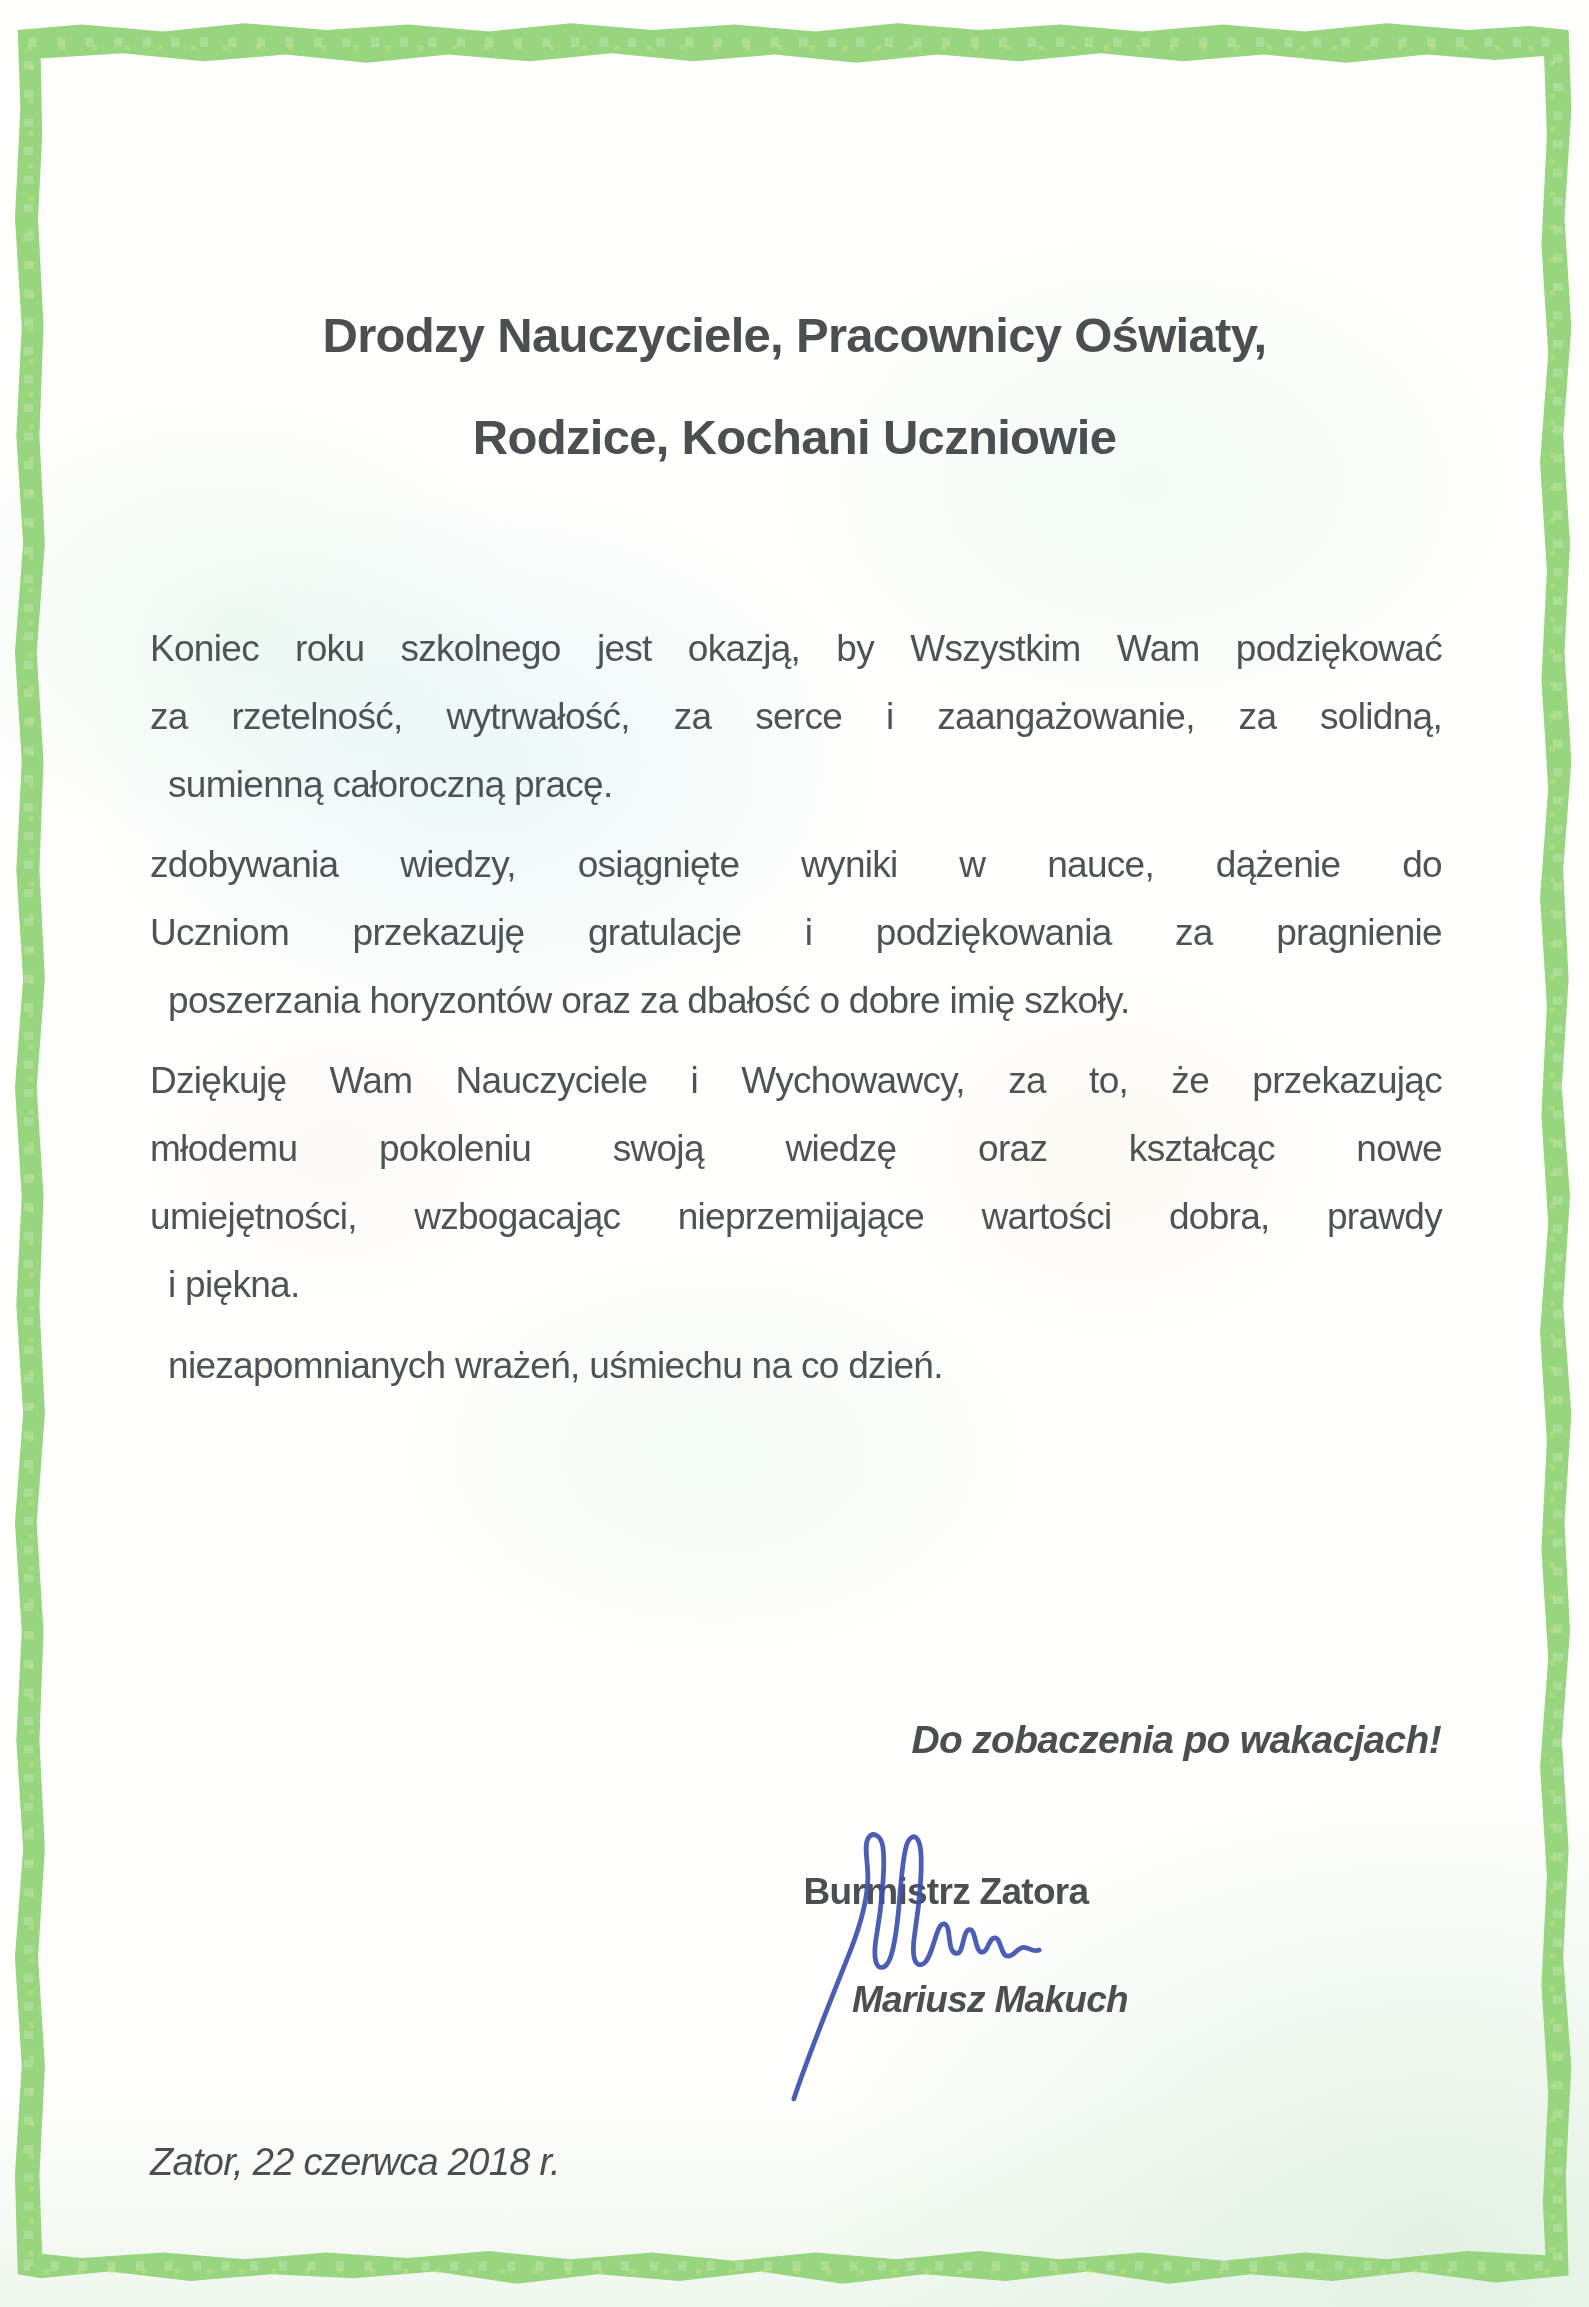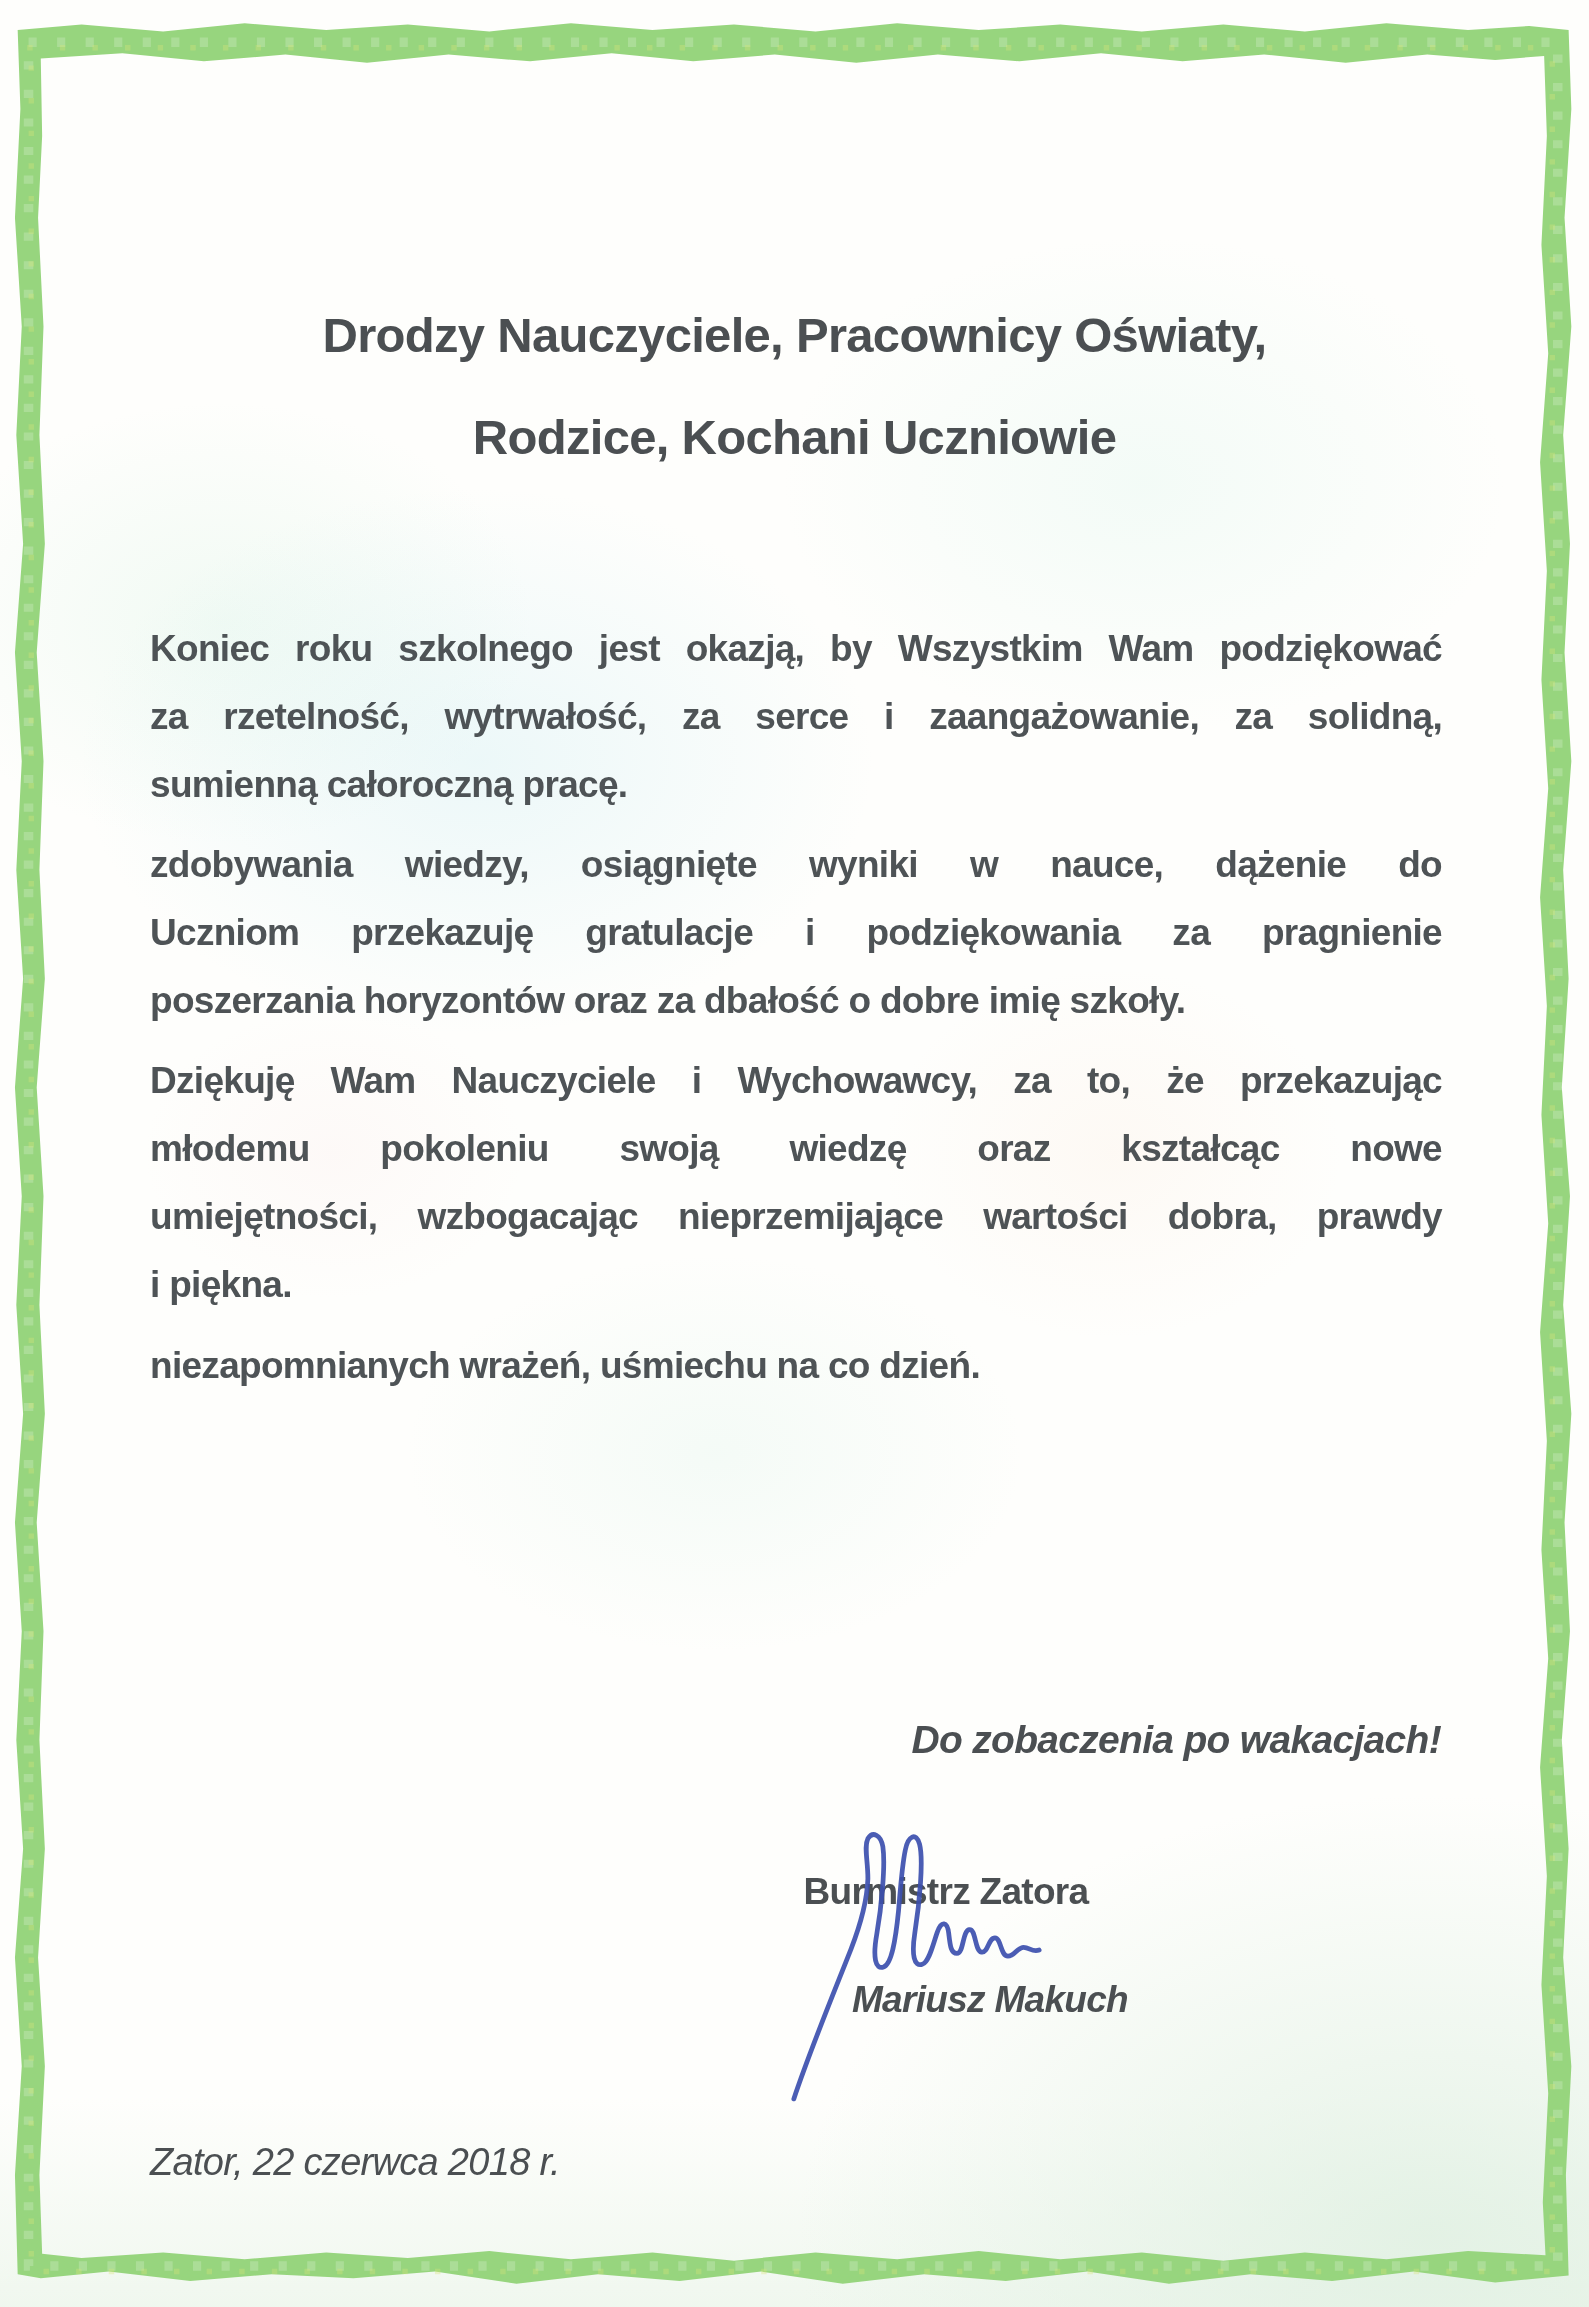--- a/index.html
+++ b/index.html
@@ -35,27 +35,27 @@
     letter-spacing: -0.7px;
     color: #4b4f52;
   }
 
   .letter-body {
     position: absolute;
     top: 615px;
     left: 150px;
     width: 1292px;
     font-size: 37px;
-    font-weight: bold;
+    font-weight: normal;
     line-height: 68px;
     letter-spacing: -0.7px;
   }
   .para { margin: 0 0 12.2px 0; }
   .tline { text-align: justify; text-align-last: justify; }
-  .tline.last { text-align-last: left; }
+  .tline.last { text-align-last: left; margin-left: 18px; }
 
   .closing {
     position: absolute;
     top: 1718px;
     right: 148px;
     font-size: 39px;
     font-weight: bold;
     font-style: italic;
     letter-spacing: -0.7px;
     color: #4b4f52;

